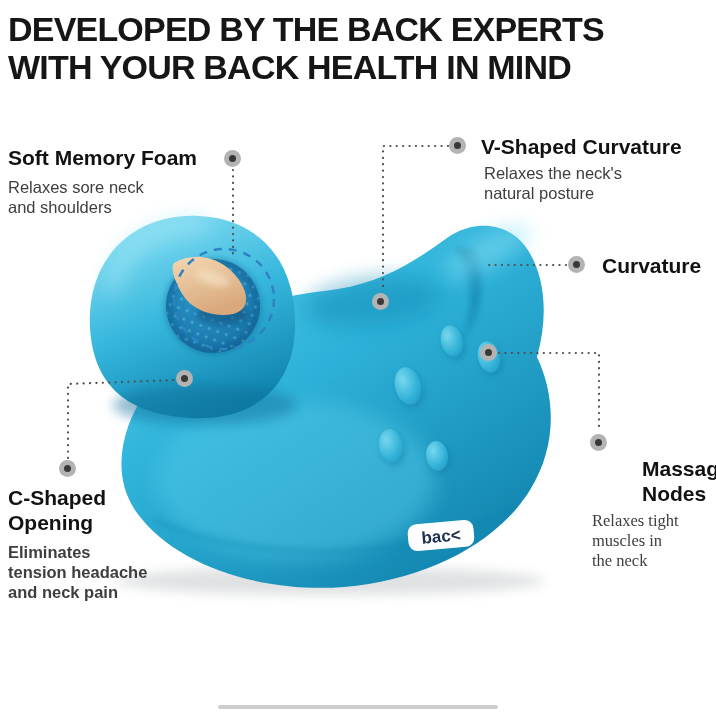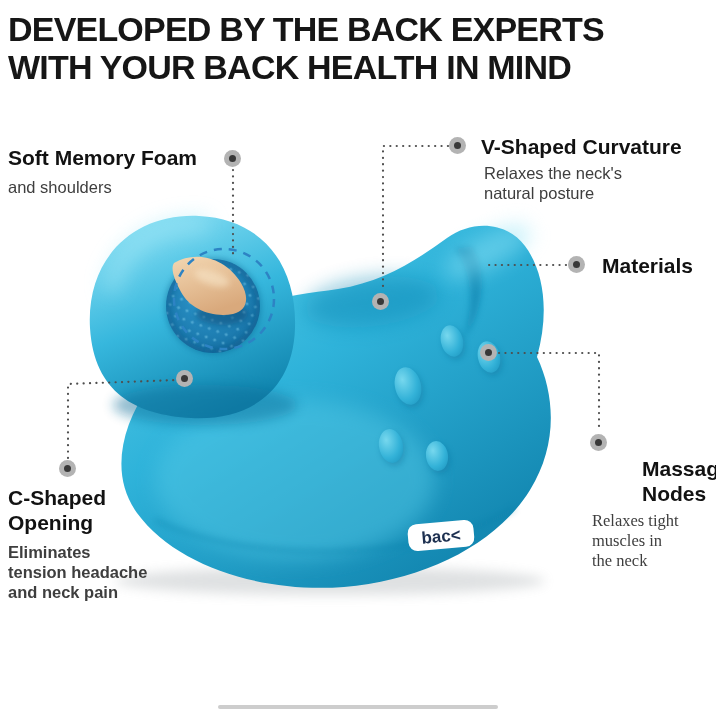--- a/index.html
+++ b/index.html
@@ -160,31 +160,32 @@
   <div class="dot" style="left:449px; top:137px;"></div>
   <div class="dot" style="left:372px; top:293px;"></div>
   <div class="dot" style="left:568px; top:256px;"></div>
   <div class="dot" style="left:480px; top:344px;"></div>
   <div class="dot" style="left:590px; top:434px;"></div>
   <div class="dot" style="left:59px; top:460px;"></div>
   <div class="dot" style="left:176px; top:370px;"></div>
 
   <div class="co-title" style="left:8px; top:145px;">Soft Memory Foam</div>
   <div class="co-body" style="left:8px; top:177px;">
+    <div>Relaxes sore neck</div>
     <div>and shoulders</div>
   </div>
 
   <div class="co-title" style="left:481px; top:134px;">V-Shaped Curvature</div>
   <div class="co-body" style="left:484px; top:163px;">
     <div>Relaxes the neck's</div>
     <div>natural posture</div>
   </div>
 
   <div class="co-title" style="left:602px; top:252px; line-height:27px;">
-    <div>Materials</div>
+    <div>Curvature</div>
   </div>
 
   <div class="co-title" style="left:604px; top:456px;margin-left:38px;">
     <div>Massage</div>
     <div>Nodes</div>
   </div>
   <div class="co-body" style="left:592px; top:511px;font-family:Liberation Serif, serif;">
     <div>Relaxes tight</div>
     <div>muscles in</div>
     <div>the neck</div>

